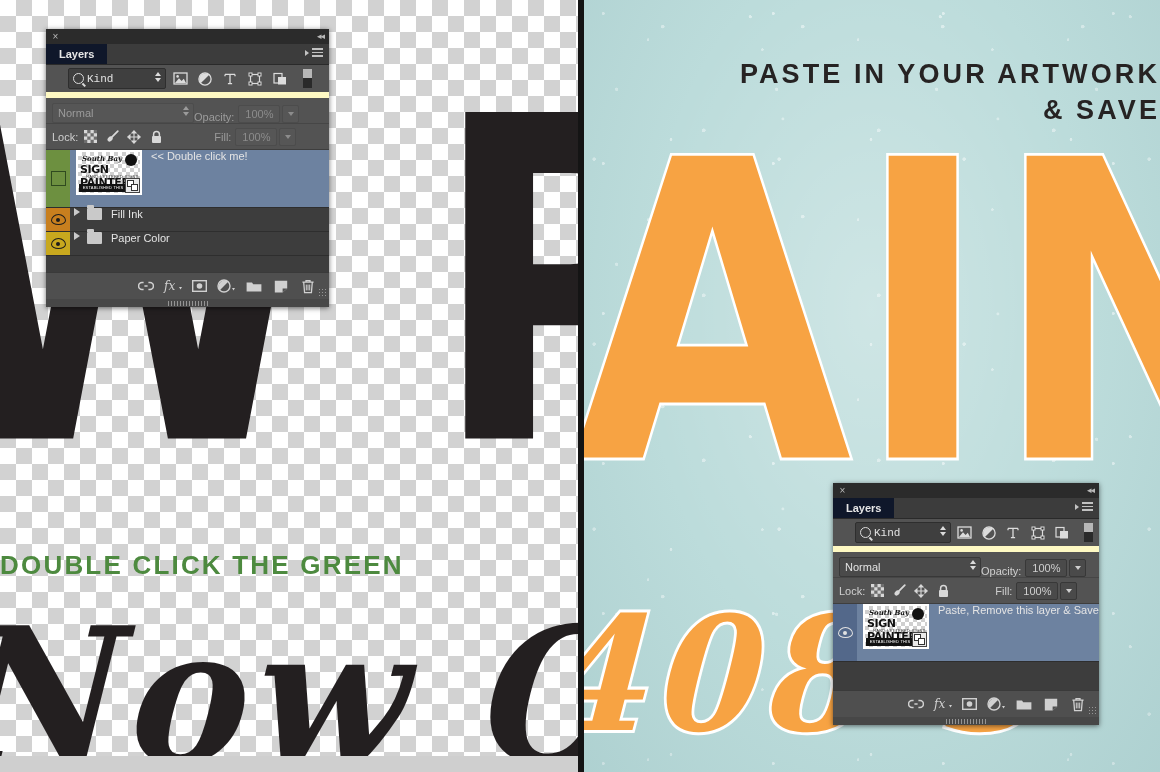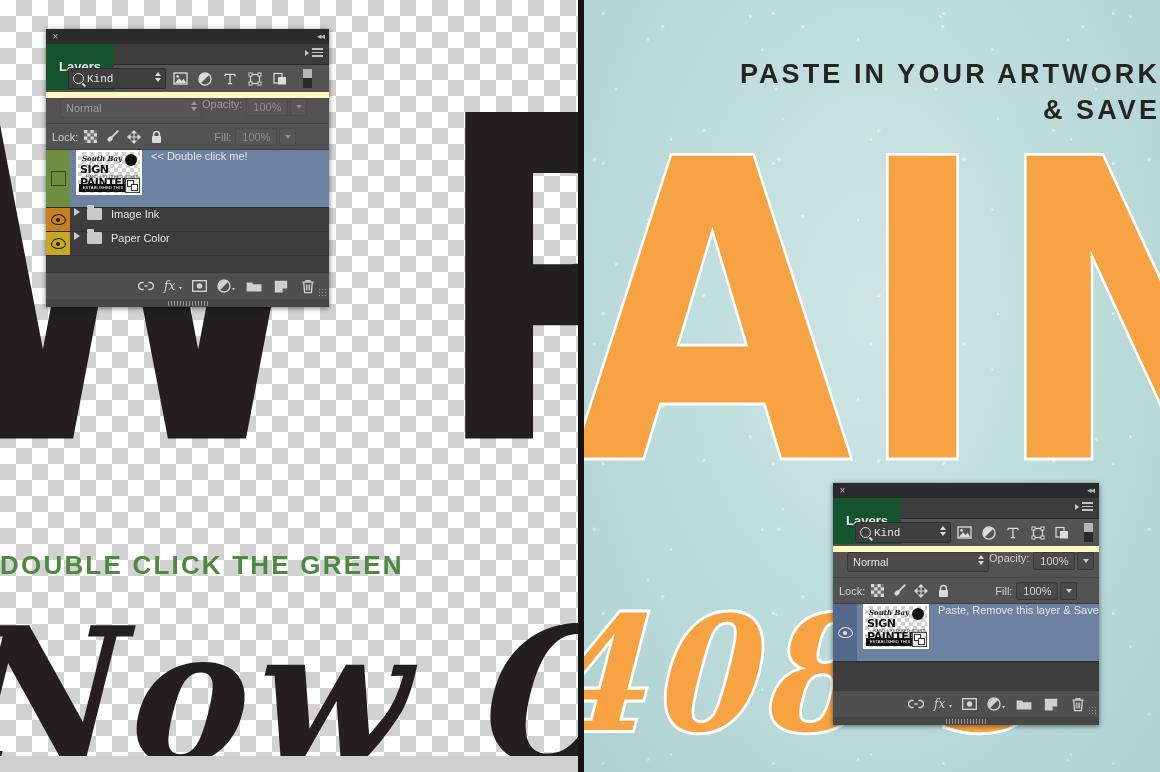--- a/index.html
+++ b/index.html
@@ -77,22 +77,22 @@
      box-shadow:0 1px 5px rgba(0,0,0,.55);
      font-family:"Liberation Sans","DejaVu Sans",sans-serif;
      color:#d4d4d4;user-select:none;}
   .ps-titlebar{height:15px;background:#2b2b2b;position:relative;}
   .ps-close{position:absolute;left:5px;top:3px;width:9px;height:9px;
      color:#b9b9b9;font-size:10px;line-height:9px;text-align:center;cursor:pointer;}
   .ps-collapse{position:absolute;right:5px;top:3px;color:#b9b9b9;font-size:9px;
      line-height:9px;letter-spacing:-1px;cursor:pointer;}
   .ps-tabrow{height:20px;background:#3c3c3c;position:relative;
      border-bottom:1px solid #2a2a2a;}
-  .ps-tab{position:absolute;left:0;top:0;height:20px;padding:13px 13px;
-     background:#14532d;color:#e6e6e6;font-size:13px;line-height:20px;
+  .ps-tab{position:absolute;left:0;top:0;height:20px;padding:0 13px;
+     background:#0f172a;color:#e6e6e6;font-size:11px;line-height:20px;
      font-weight:700;cursor:pointer;}
   .ps-menu{position:absolute;right:6px;top:4px;cursor:pointer;}
   .ps-menu i{display:block;width:11px;height:1.5px;background:#c2c2c2;margin-bottom:2px;}
   .ps-menu .tri{position:absolute;left:-7px;top:2px;width:0;height:0;
      border-left:4px solid #c2c2c2;border-top:3px solid transparent;
      border-bottom:3px solid transparent;}
 
   .ps-filterrow{height:27px;background:#535353;display:flex;align-items:center;
      padding-left:22px;border-bottom:6px solid #fef9c3;font-family:Liberation Mono, monospace;}
   .kind-select{width:88px;height:19px;background:#3f3f3f;border:1px solid #2e2e2e;
@@ -103,22 +103,22 @@
   .kind-select .magn:after{content:"";position:absolute;right:-3px;bottom:-2px;
      width:4px;height:1.5px;background:#dcdcdc;transform:rotate(45deg);}
   .updown{position:absolute;right:4px;top:3px;}
   .updown b{display:block;width:0;height:0;border-left:3.5px solid transparent;
      border-right:3.5px solid transparent;}
   .updown b.u{border-bottom:4px solid #dcdcdc;margin-bottom:2px;}
   .updown b.d{border-top:4px solid #dcdcdc;}
   .fi{width:22px;height:21px;margin-left:3px;display:flex;align-items:center;
      justify-content:center;cursor:pointer;}
 
-  .ps-blendrow{height:25px;background:#535353;display:flex;align-items:flex-start;
-     padding-left:14px;border-bottom:1px solid #464646;}
+  .ps-blendrow{height:25px;background:#535353;display:flex;align-items:flex-end;
+     padding-left:6px;border-bottom:1px solid #464646;}
   .blend-select{width:130px;height:18px;background:#4a4a4a;border:1px solid #383838;
      border-radius:2px;display:flex;align-items:center;padding:0 5px;
      font-size:11px;color:#e2e2e2;cursor:pointer;position:relative;}
   .lbl{font-size:11px;color:#cfcfcf;}
   .numbox{height:16px;min-width:34px;background:#4a4a4a;border:1px solid #383838;
      border-radius:2px;font-size:11px;color:#cfcfcf;line-height:16px;
      text-align:center;margin-left:4px;padding:0 3px;cursor:text;}
   .numbox.dim{color:#8c8c8c;background:#565656;border-color:#4c4c4c;}
   .caret{width:15px;height:16px;background:#4a4a4a;border:1px solid #383838;
      border-radius:2px;margin-left:2px;display:flex;align-items:center;
@@ -358,21 +358,21 @@
 
 
       <div class="layer-row">
         <div class="colorstrip" style="background:#c87f1e;display:flex;align-items:center;justify-content:center;">
           <span class="eye">
               <i></i>
             </span>
         </div>
         <span class="tri-r"></span>
         <span class="folder"></span>
-        <span class="lname">Image Ink</span>
+        <span class="lname">Fill Ink</span>
       </div>
 
       <div class="layer-row">
         <div class="colorstrip" style="background:#c8a81e;display:flex;align-items:center;justify-content:center;">
           <span class="eye">
               <i></i>
             </span>
         </div>
         <span class="tri-r"></span>
         <span class="folder"></span>

